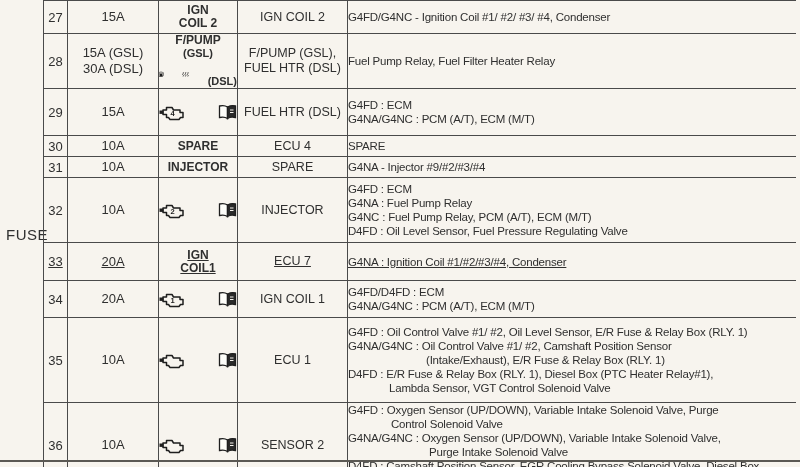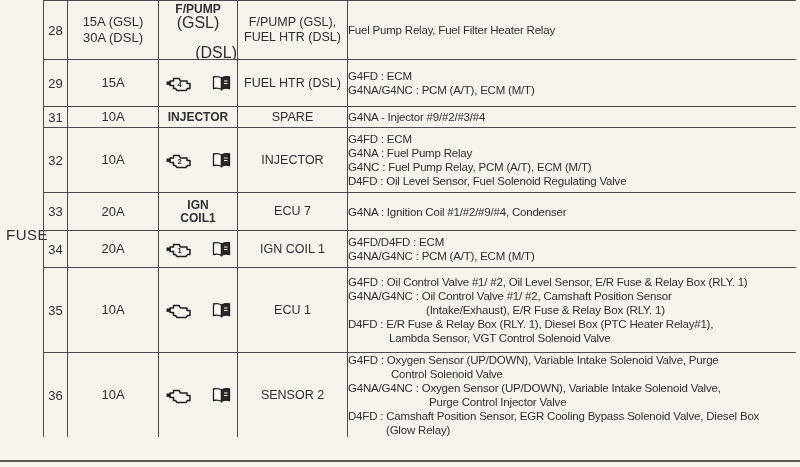--- a/index.html
+++ b/index.html
@@ -18,43 +18,59 @@
     position:absolute;left:43px;top:0;width:752px;border-collapse:collapse;table-layout:fixed;
   }
   table.fusebox td{
     border:1px solid var(--border);vertical-align:middle;padding:0;overflow:hidden;
   }
   table.fusebox tr:last-child td{border-bottom:none;}
   td.c-desc{border-right:none !important;}
   .c-num{text-align:center;font-size:13px;}
   .c-amp{text-align:center;font-size:13px;line-height:16px;}
   .c-slot{text-align:center;font-size:12px;font-weight:bold;line-height:13px;}
-  .c-slot .norm{font-weight:normal;font-size:16px;margin-top:15px;}
+  .c-slot .norm{font-weight:bold;font-size:11px;margin-top:15px;}
   .c-name{text-align:center;font-size:12.5px;line-height:15px;}
   .c-desc{font-size:11.5px;line-height:14px;padding:2px 1px 2px 5px;letter-spacing:-0.2px;}
   .desc-line{white-space:nowrap;}
-  .slot-icons{display:flex;align-items:center;justify-content:center;gap:18px;}
+  .slot-icons{display:flex;align-items:center;justify-content:space-between;gap:18px;}
   .bottom-rule{
     position:absolute;left:0;top:460px;width:800px;height:2px;background:var(--rule);
   }
 </style>
 </head>
 <body>
 
 <div class="page">
   <div class="fuse-label">FUSE</div>
   <table class="fusebox">
     <colgroup>
       <col style="width:24px">
         <col style="width:91px">
         <col style="width:79px">
       <col style="width:110px">
         <col style="width:448px">
     </colgroup>
     <tbody id="fuse-rows">
+        <tr style="height: 33px;">
+          <td class="c-num">27</td>
+          <td class="c-amp">
+            <div>15A</div>
+          </td>
+          <td class="c-slot">
+            <div>IGN</div>
+            <div>COIL 2</div>
+          </td>
+          <td class="c-name">
+            <div>IGN COIL 2</div>
+          </td>
+          <td class="c-desc">
+            <div class="desc-line">G4FD/G4NC - Ignition Coil #1/ #2/ #3/ #4, Condenser</div>
+          </td>
+        </tr>
         <tr style="height: 42px;">
           <td class="c-num">28</td>
           <td class="c-amp">
             <div>15A (GSL)</div>
             <div>30A (DSL)</div>
           </td>
           <td class="c-slot">
             <div><span>F/PUMP</span><span class="norm"> (GSL)</span></div>
             <div class="slot-icons">
               <svg width="15" height="16" viewBox="0 0 15 16">
@@ -100,20 +116,35 @@
           </td>
           <td class="c-name">
             <div>FUEL HTR (DSL)</div>
           </td>
           <td class="c-desc">
             <div class="desc-line">G4FD : ECM</div>
             <div class="desc-line">G4NA/G4NC : PCM (A/T), ECM (M/T)</div>
           </td>
         </tr>
         <tr style="height: 21px;">
+          <td class="c-num">30</td>
+          <td class="c-amp">
+            <div>10A</div>
+          </td>
+          <td class="c-slot">
+            <div>SPARE</div>
+          </td>
+          <td class="c-name">
+            <div>ECU 4</div>
+          </td>
+          <td class="c-desc">
+            <div class="desc-line">SPARE</div>
+          </td>
+        </tr>
+        <tr style="height: 21px;">
           <td class="c-num">31</td>
           <td class="c-amp">
             <div>10A</div>
           </td>
           <td class="c-slot">
             <div>INJECTOR</div>
           </td>
           <td class="c-name">
             <div>SPARE</div>
           </td>
@@ -140,37 +171,37 @@
    </svg>
             </div>
           </td>
           <td class="c-name">
             <div>INJECTOR</div>
           </td>
           <td class="c-desc">
             <div class="desc-line">G4FD : ECM</div>
             <div class="desc-line">G4NA : Fuel Pump Relay</div>
             <div class="desc-line">G4NC : Fuel Pump Relay, PCM (A/T), ECM (M/T)</div>
-            <div class="desc-line">D4FD : Oil Level Sensor, Fuel Solenoid Regulating Valve</div>
-          </td>
-        </tr>
-        <tr style="height: 38px;">
+            <div class="desc-line">D4FD : Oil Level Sensor, Fuel Pressure Regulating Valve</div>
+          </td>
+        </tr>
+        <tr style="height: 38px; text-decoration: underline;">
           <td class="c-num">33</td>
           <td class="c-amp">
             <div>20A</div>
           </td>
           <td class="c-slot">
             <div>IGN</div>
             <div>COIL1</div>
           </td>
           <td class="c-name">
             <div>ECU 7</div>
           </td>
           <td class="c-desc">
-            <div class="desc-line">G4NA : Ignition Coil #1/#2/#9/#4, Condenser</div>
+            <div class="desc-line">G4NA : Ignition Coil #1/#2/#3/#4, Condenser</div>
           </td>
         </tr>
         <tr style="height: 37px;">
           <td class="c-num">34</td>
           <td class="c-amp">
             <div>20A</div>
           </td>
           <td class="c-slot">
             <div class="slot-icons">
               <svg width="28" height="17" viewBox="0 0 28 17">
@@ -242,21 +273,21 @@
    </svg>
             </div>
           </td>
           <td class="c-name">
             <div>SENSOR 2</div>
           </td>
           <td class="c-desc">
             <div class="desc-line">G4FD : Oxygen Sensor (UP/DOWN), Variable Intake Solenoid Valve, Purge</div>
             <div class="desc-line" style="padding-left: 43px;">Control Solenoid Valve</div>
             <div class="desc-line">G4NA/G4NC : Oxygen Sensor (UP/DOWN), Variable Intake Solenoid Valve,</div>
-            <div class="desc-line" style="padding-left: 81px;">Purge Control Injector Valve</div>
+            <div class="desc-line" style="padding-left: 81px;">Purge Intake Solenoid Valve</div>
             <div class="desc-line">D4FD : Camshaft Position Sensor, EGR Cooling Bypass Solenoid Valve, Diesel Box</div>
             <div class="desc-line" style="padding-left: 38px;">(Glow Relay)</div>
           </td>
         </tr>
       </tbody>
   </table>
   <div class="bottom-rule"></div>
 </div>
 
 </body></html>

